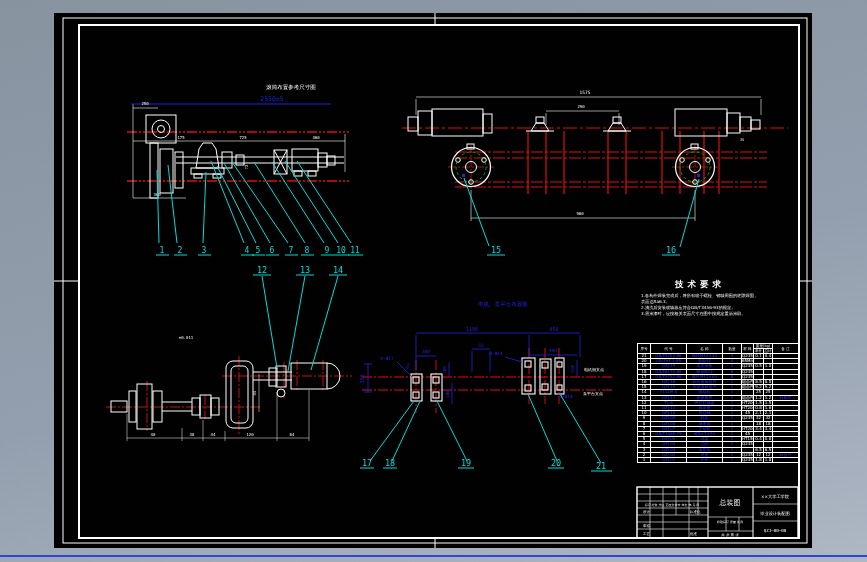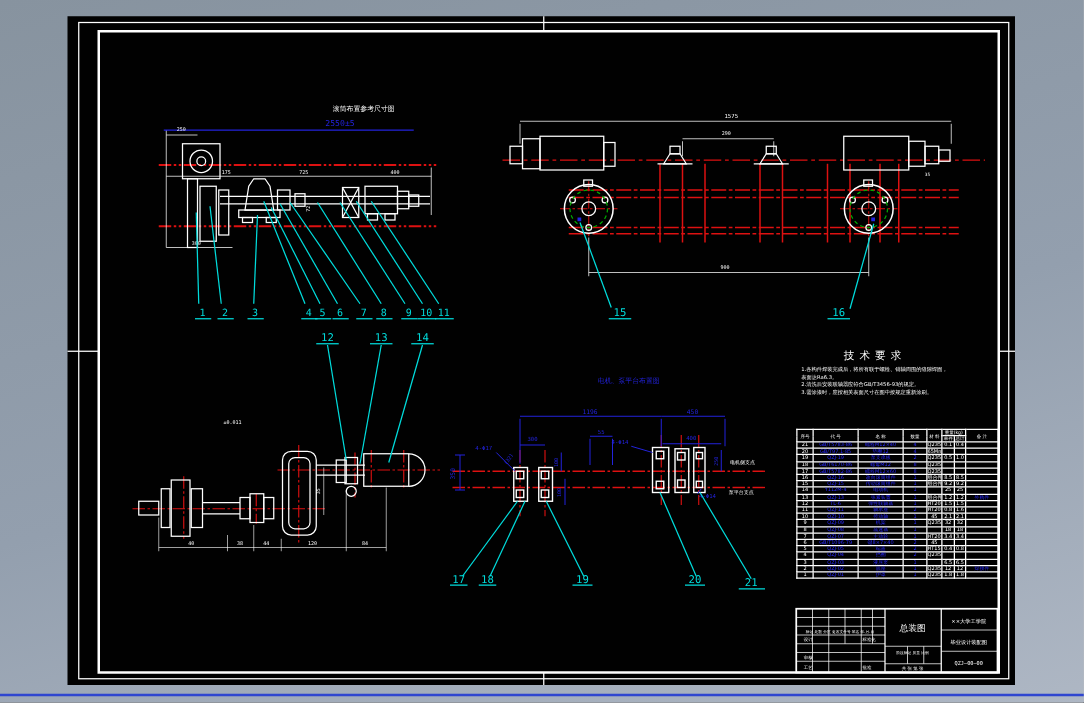--- a/index.html
+++ b/index.html
@@ -3,21 +3,21 @@
 <meta charset="utf-8">
 <style>
   html,body{margin:0;padding:0}
   body{width:867px;height:562px;overflow:hidden;position:relative;
        background:linear-gradient(165deg,#87939f 0%,#939fae 55%,#aeb7c4 100%);
        font-family:"DejaVu Sans",sans-serif}
   .sheet{position:absolute;left:54px;top:13px;width:758px;height:535px;background:#010101;z-index:1}
   .blueline{position:absolute;left:0;top:555px;width:867px;height:2px;background:#2f46d0;z-index:0}
   svg.overlay{position:absolute;left:0;top:0;z-index:2}
   .techreq{position:absolute;left:641px;top:279px;width:118px;z-index:3;color:#fff}
-  .techreq .t{font-size:8.5px;font-weight:normal;text-align:center;letter-spacing:4px;margin-bottom:2px}
+  .techreq .t{font-size:8.5px;font-weight:bold;text-align:center;letter-spacing:4px;margin-bottom:2px}
   .techreq .l{font-size:4.2px;line-height:5.9px;white-space:nowrap;letter-spacing:0}
   table.bom{position:absolute;left:637px;top:343px;width:161px;z-index:3;
             border-collapse:collapse;table-layout:fixed;background:transparent}
   .bom th,.bom td{border:1px solid #fff;padding:0;overflow:hidden;white-space:nowrap;
                   font-weight:normal;text-align:center;vertical-align:middle}
   .bom th{font-size:3.6px;color:#fff;height:4px;line-height:4px}
   .bom td{font-size:4px;height:4.2px;line-height:4.2px;color:#fff;font-family:"DejaVu Sans",sans-serif}
   .bom td.c1,.bom td.c2,.bom td.c3,.bom td.c7{color:#2a2aff}
   text{font-family:"DejaVu Sans Mono",monospace}
   text.cn{font-family:"DejaVu Sans",sans-serif}

